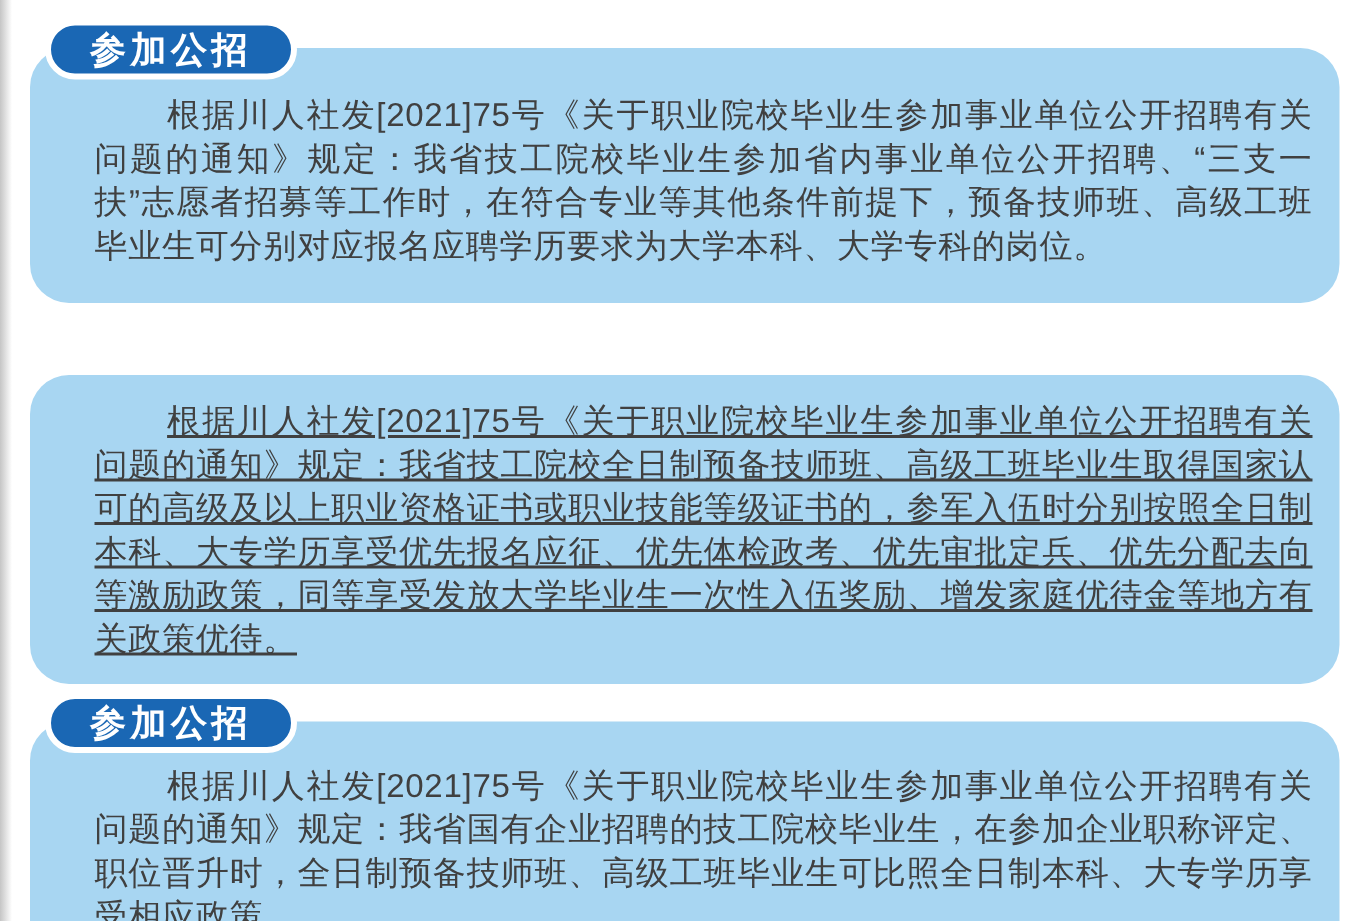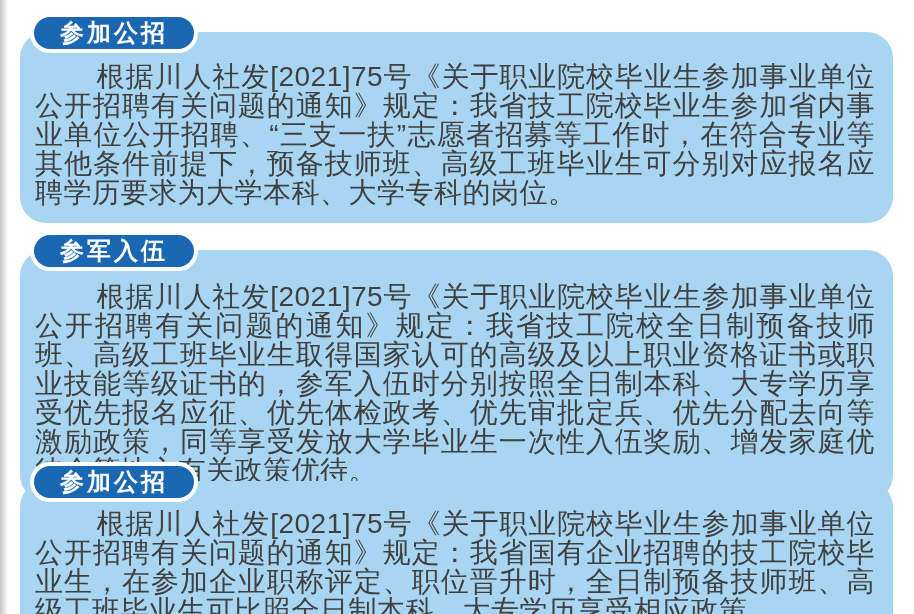--- a/index.html
+++ b/index.html
@@ -51,47 +51,45 @@
     border: 4px solid var(--badge-border);
     border-radius: 24px;
     color: var(--badge-text);
     font-size: 24px;
     font-weight: 700;
     letter-spacing: 3px;
     white-space: nowrap;
   }
   .card-body {
     padding: 30px 18px 16px 15px;
-    font-size: 28px;
+    font-size: 22px;
     line-height: 29px;
     letter-spacing: 0.5px;
     color: var(--body-text);
     text-align: justify;
     text-indent: 2.2em;
+    margin-left: 28px;
   }
-  .card-2 .card-body { padding-top: 32px; }
+  .card-2 .card-body { padding-top: 16px; text-decoration: underline; }
   .card-3 .card-body { padding-top: 28px; }
 </style>
 </head>
 <body>
 
 <div class="poster">
   <div class="edge-shadow"></div>
 
   <section class="card card-1">
     <div class="badge">
       <span>参加公招</span>
     </div>
     <p class="card-body">根据川人社发[2021]75号《关于职业院校毕业生参加事业单位公开招聘有关问题的通知》规定：我省技工院校毕业生参加省内事业单位公开招聘、“三支一扶”志愿者招募等工作时，在符合专业等其他条件前提下，预备技师班、高级工班毕业生可分别对应报名应聘学历要求为大学本科、大学专科的岗位。</p>
   </section>
 
   <section class="card card-2">
-    <div class="badge">
-      <span>参军入伍</span>
-    </div>
     <p class="card-body">根据川人社发[2021]75号《关于职业院校毕业生参加事业单位公开招聘有关问题的通知》规定：我省技工院校全日制预备技师班、高级工班毕业生取得国家认可的高级及以上职业资格证书或职业技能等级证书的，参军入伍时分别按照全日制本科、大专学历享受优先报名应征、优先体检政考、优先审批定兵、优先分配去向等激励政策，同等享受发放大学毕业生一次性入伍奖励、增发家庭优待金等地方有关政策优待。</p>
   </section>
 
   <section class="card card-3">
     <div class="badge">
       <span>参加公招</span>
     </div>
     <p class="card-body">根据川人社发[2021]75号《关于职业院校毕业生参加事业单位公开招聘有关问题的通知》规定：我省国有企业招聘的技工院校毕业生，在参加企业职称评定、职位晋升时，全日制预备技师班、高级工班毕业生可比照全日制本科、大专学历享受相应政策。</p>
   </section>
 </div>

